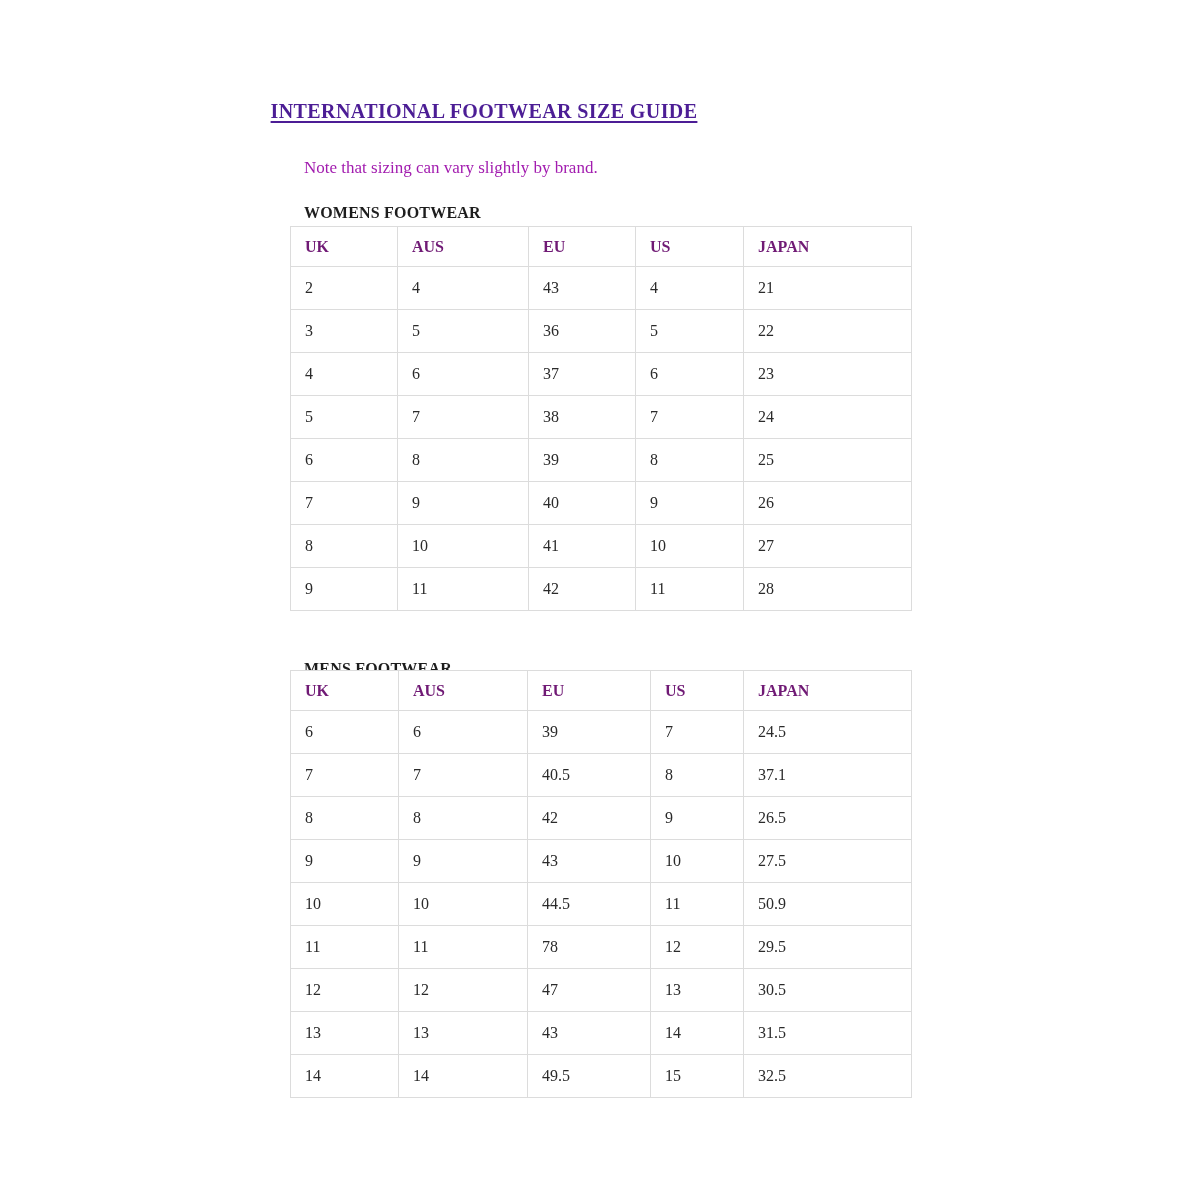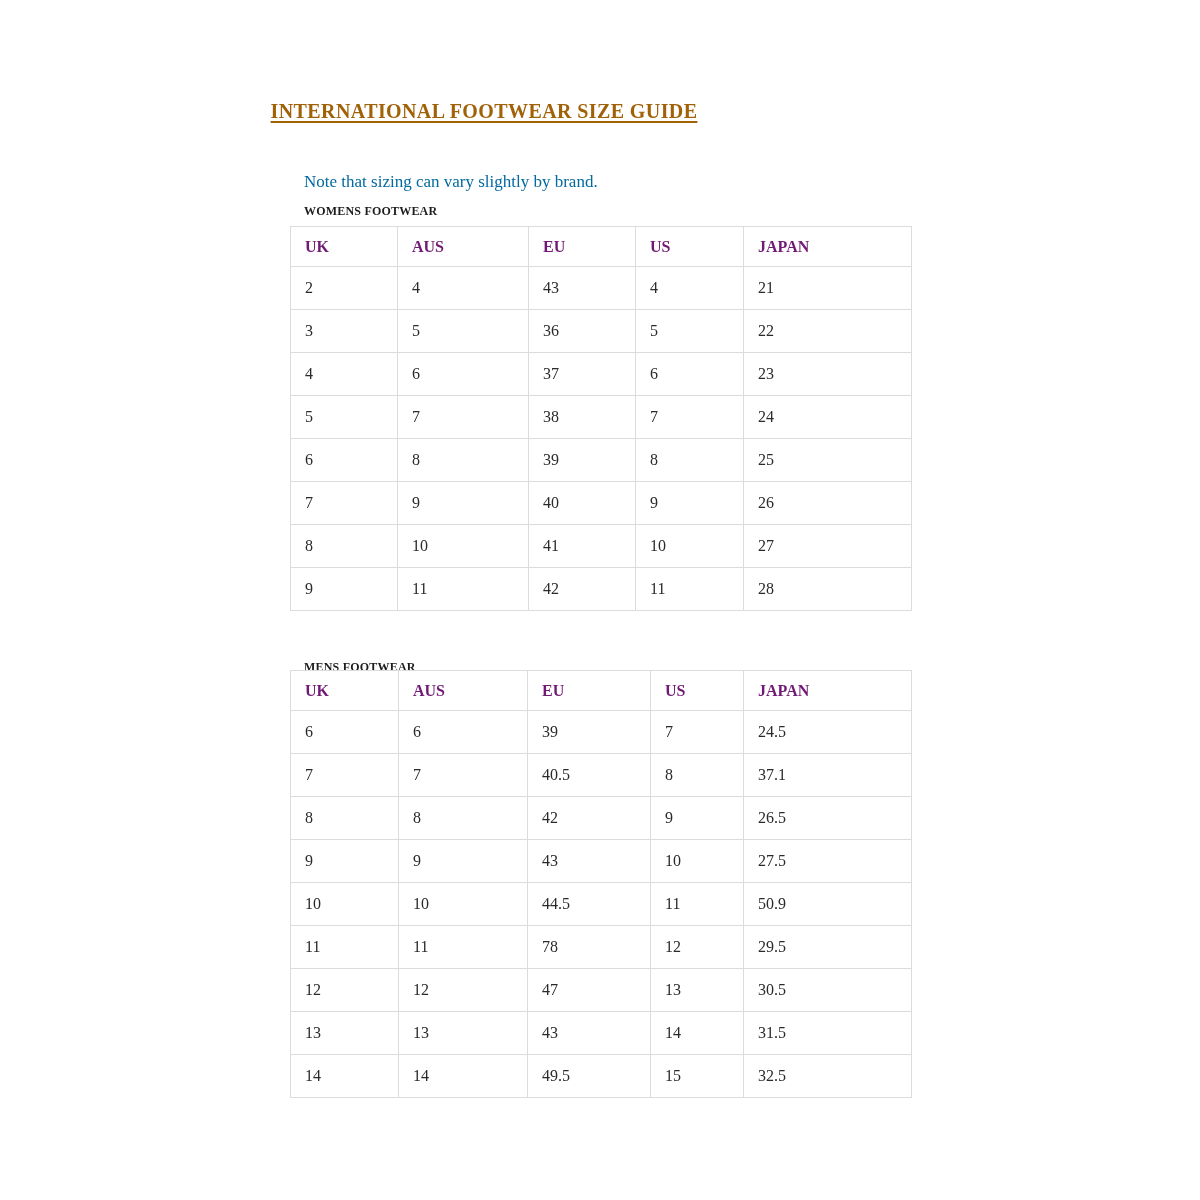--- a/index.html
+++ b/index.html
@@ -20,34 +20,34 @@
     top: 100px;
     left: 0;
     width: 968px;
     margin: 0;
     text-align: center;
     font-size: 20px;
     font-weight: 700;
     letter-spacing: 0.4px;
     text-decoration: underline;
     text-underline-offset: 3px;
-    color: #a16207;
+    color: #4c1d95;
   }
   .sizing-note {
     position: absolute;
-    top: 172px;
+    top: 158px;
     left: 304px;
     margin: 0;
     font-size: 17px;
-    color: #0369a1;
+    color: #a21caf;
   }
   .section-heading {
     position: absolute;
     margin: 0;
-    font-size: 12px;
+    font-size: 16px;
     font-weight: 700;
     letter-spacing: 0.2px;
     color: #1d1d1d;
   }
   .heading-womens { top: 204px; left: 304px; }
   .heading-mens   { top: 660px; left: 304px; }
 
   table.size-table {
     position: absolute;
     left: 290px;

